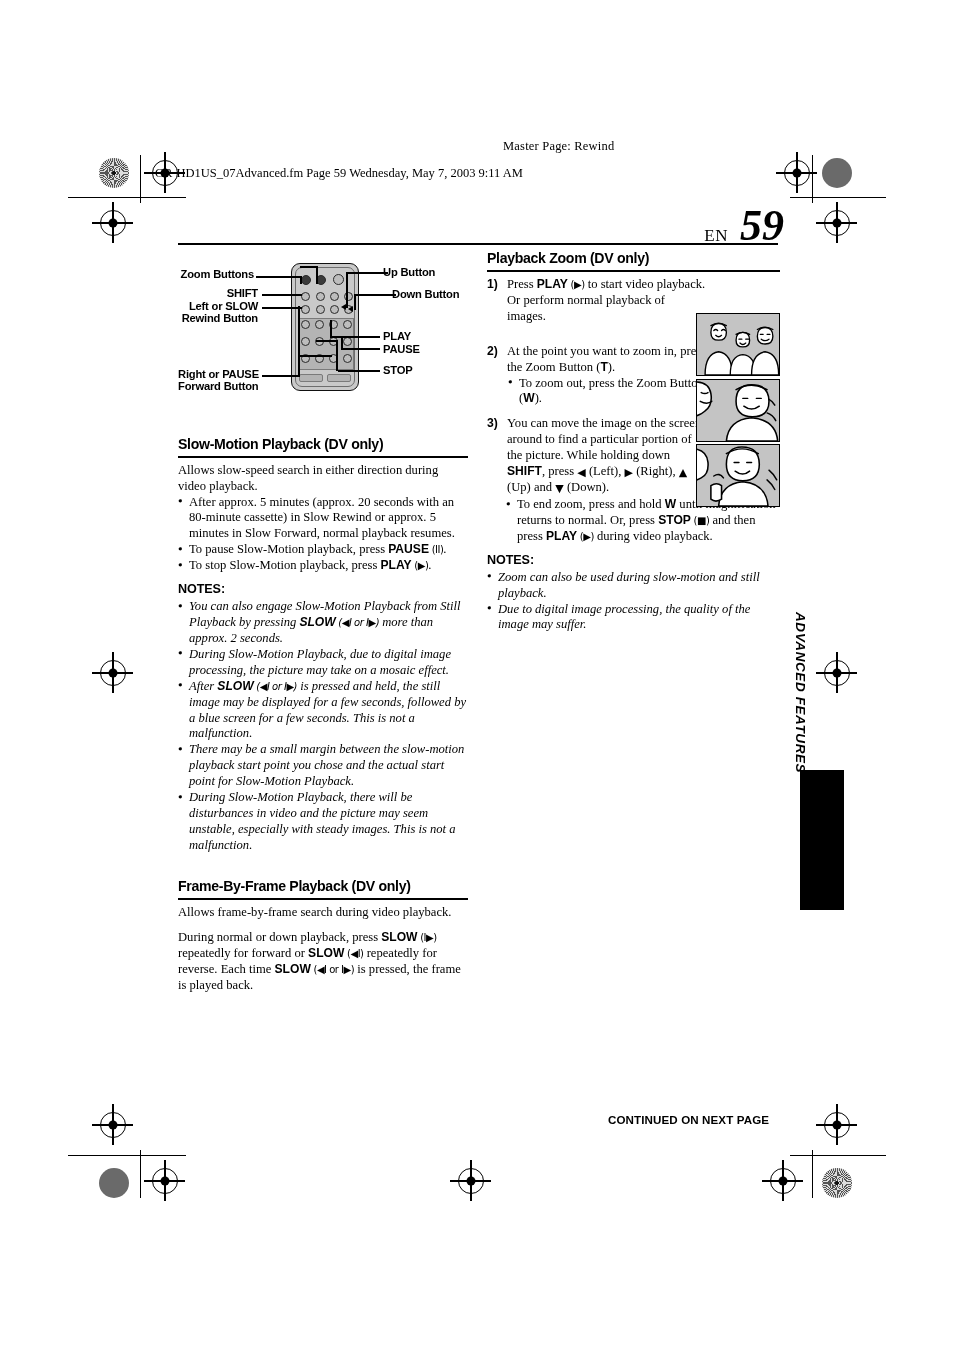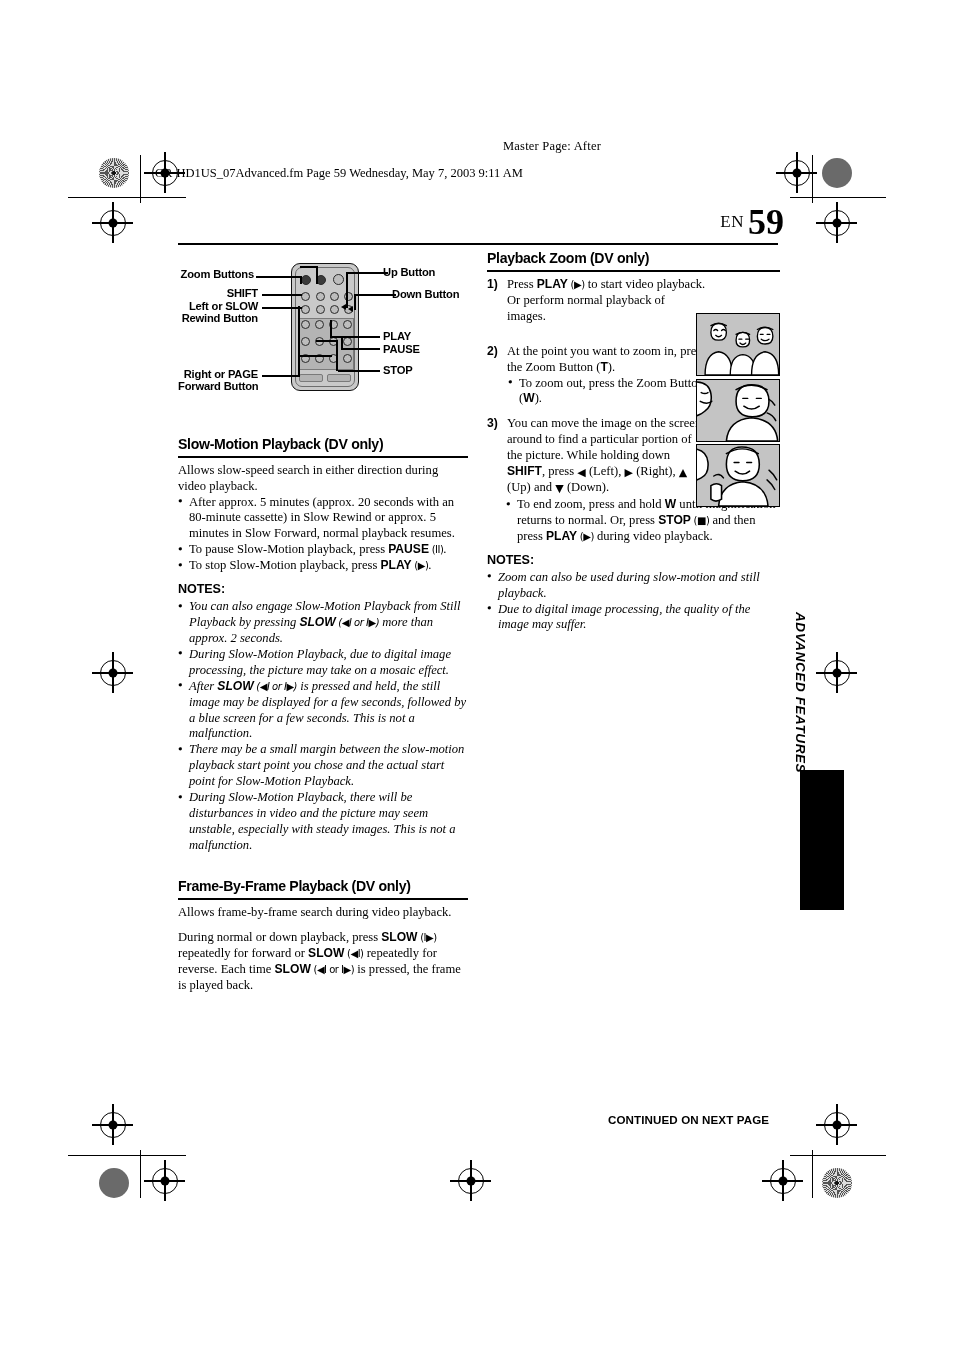--- a/index.html
+++ b/index.html
@@ -77,33 +77,34 @@
     font-size: 12.5px;
     white-space: nowrap;
   }
 
   
   .pagenum-wrap {
     position: absolute;
     right: 170px;
     top: 206px;
     display: flex;
-    align-items: center;
-    gap: 4px;
+    align-items: flex-end;
+    gap: 12px;
   }
   .pagenum-en {
     font-family: "Liberation Serif", serif;
     font-variant: small-caps;
     font-size: 17px;
     letter-spacing: 0.5px;
   }
   .pagenum-no {
     font-family: "Liberation Serif", serif;
+    font-style: italic;
     font-weight: bold;
-    font-size: 36px;
+    font-size: 44px;
     line-height: 0.9;
   }
   .rule-top {
     position: absolute;
     left: 178px;
     top: 243px;
     width: 600px;
     height: 2.4px;
     background: #000;
   }
@@ -383,21 +384,21 @@
 
   <div class="cropline" style="left:68px; top:197px; width:118px; height:1.4px;"></div>
   <div class="cropline" style="left:790px; top:197px; width:96px; height:1.4px;"></div>
   <div class="cropline" style="left:68px; top:1155px; width:118px; height:1.4px;"></div>
   <div class="cropline" style="left:790px; top:1155px; width:96px; height:1.4px;"></div>
   <div class="cropline" style="left:140px; top:155px; width:1.4px; height:48px;"></div>
   <div class="cropline" style="left:812px; top:155px; width:1.4px; height:48px;"></div>
   <div class="cropline" style="left:140px; top:1150px; width:1.4px; height:48px;"></div>
   <div class="cropline" style="left:812px; top:1150px; width:1.4px; height:48px;"></div>
 
-  <div class="master-page" style="left:503px; top:139px;">Master Page: After</div>
+  <div class="master-page" style="left:503px; top:139px;">Master Page: Rewind</div>
   <div class="fm-line" style="left:155px; top:166px;">GR-HD1US_07Advanced.fm  Page 59  Wednesday, May 7, 2003  9:11 AM</div>
 
   <div class="pagenum-wrap">
     <span class="pagenum-en">EN</span>
     <span class="pagenum-no">59</span>
   </div>
   <div class="rule-top"></div>
 
   <div class="remote-fig">
 
@@ -467,21 +468,21 @@
     <div class="leader lead-v" style="left:163px; top:78px; height:13px;"></div>
 
     <div class="leader lead-h thick" style="left:160px; top:112px; width:42px;"></div>
     <div class="leader lead-v thick" style="left:158px; top:82px; height:31px;"></div>
     <div class="leader lead-h thick" style="left:138px; top:82px; width:22px;"></div>
 
     <div class="callout right-al" style="left:0px; top:10px; width:76px;">Zoom Buttons</div>
     <div class="callout right-al" style="left:0px; top:29px; width:80px;">SHIFT</div>
     <div class="callout right-al" style="left:0px; top:42px; width:80px;">Left or SLOW</div>
     <div class="callout right-al" style="left:0px; top:54px; width:80px;">Rewind Button</div>
-    <div class="callout right-al" style="left:0px; top:110px; width:80px;">Right or PAGE</div>
+    <div class="callout right-al" style="left:0px; top:110px; width:80px;">Right or PAUSE</div>
     <div class="callout right-al" style="left:0px; top:122px; width:80px;">Forward Button</div>
 
     <div class="callout" style="left:205px; top:8px;">Up Button</div>
     <div class="callout" style="left:214px; top:30px;">Down Button</div>
     <div class="callout" style="left:205px; top:72px;">PLAY</div>
     <div class="callout" style="left:205px; top:85px;">PAUSE</div>
     <div class="callout" style="left:205px; top:106px;">STOP</div>
   </div>
 
   <div class="col col-left" style="top:410px;margin-top:24px;">

